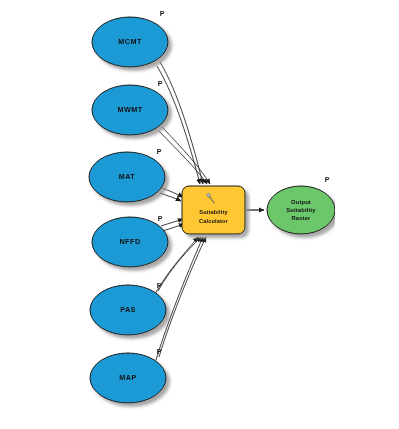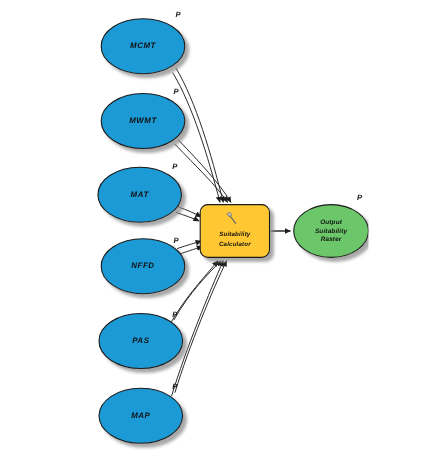--- a/index.html
+++ b/index.html
@@ -10,21 +10,20 @@
   }
   body {
     font-family: "Liberation Sans", sans-serif;
   }
   #canvas-wrap {
     position: relative;
     width: 335px;
     height: 429px;
     background: #ffffff;
     overflow: hidden;
-    font-style: italic;
   }
   #model-svg {
     position: absolute;
     left: 0;
     top: 0;
     width: 399px;
     height: 429px;
     display: block;
   }
   .node-label {

